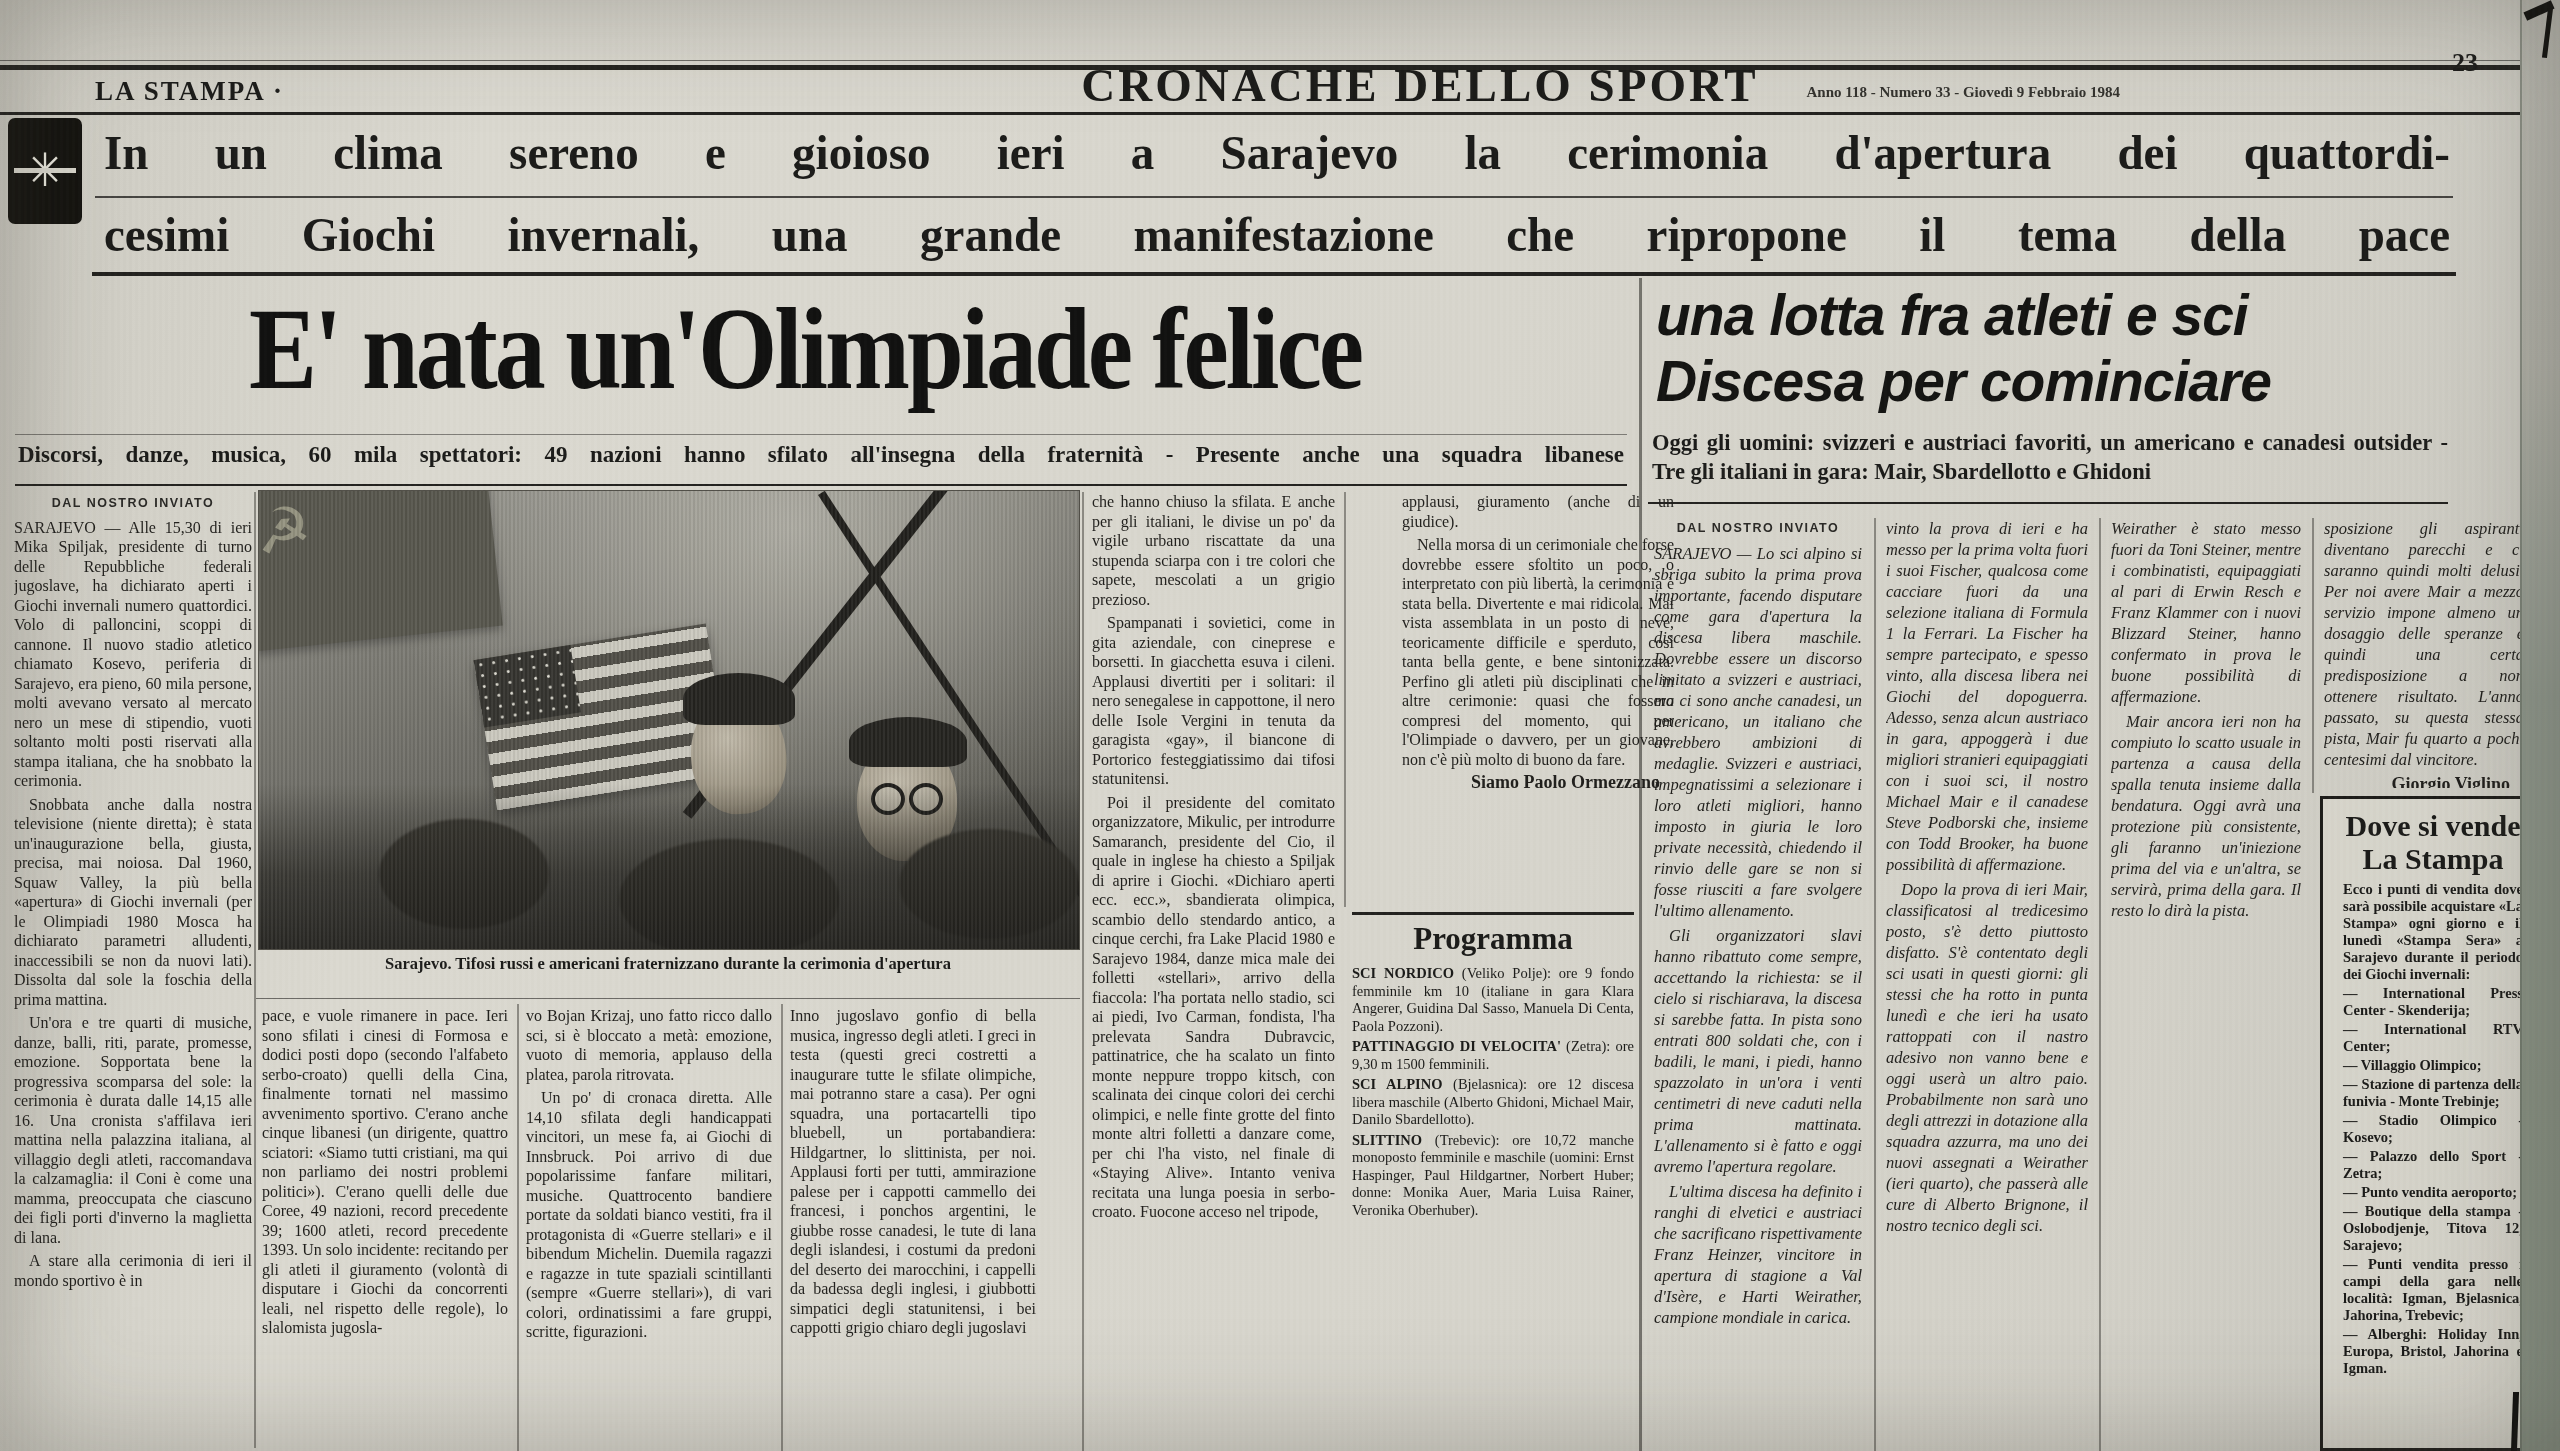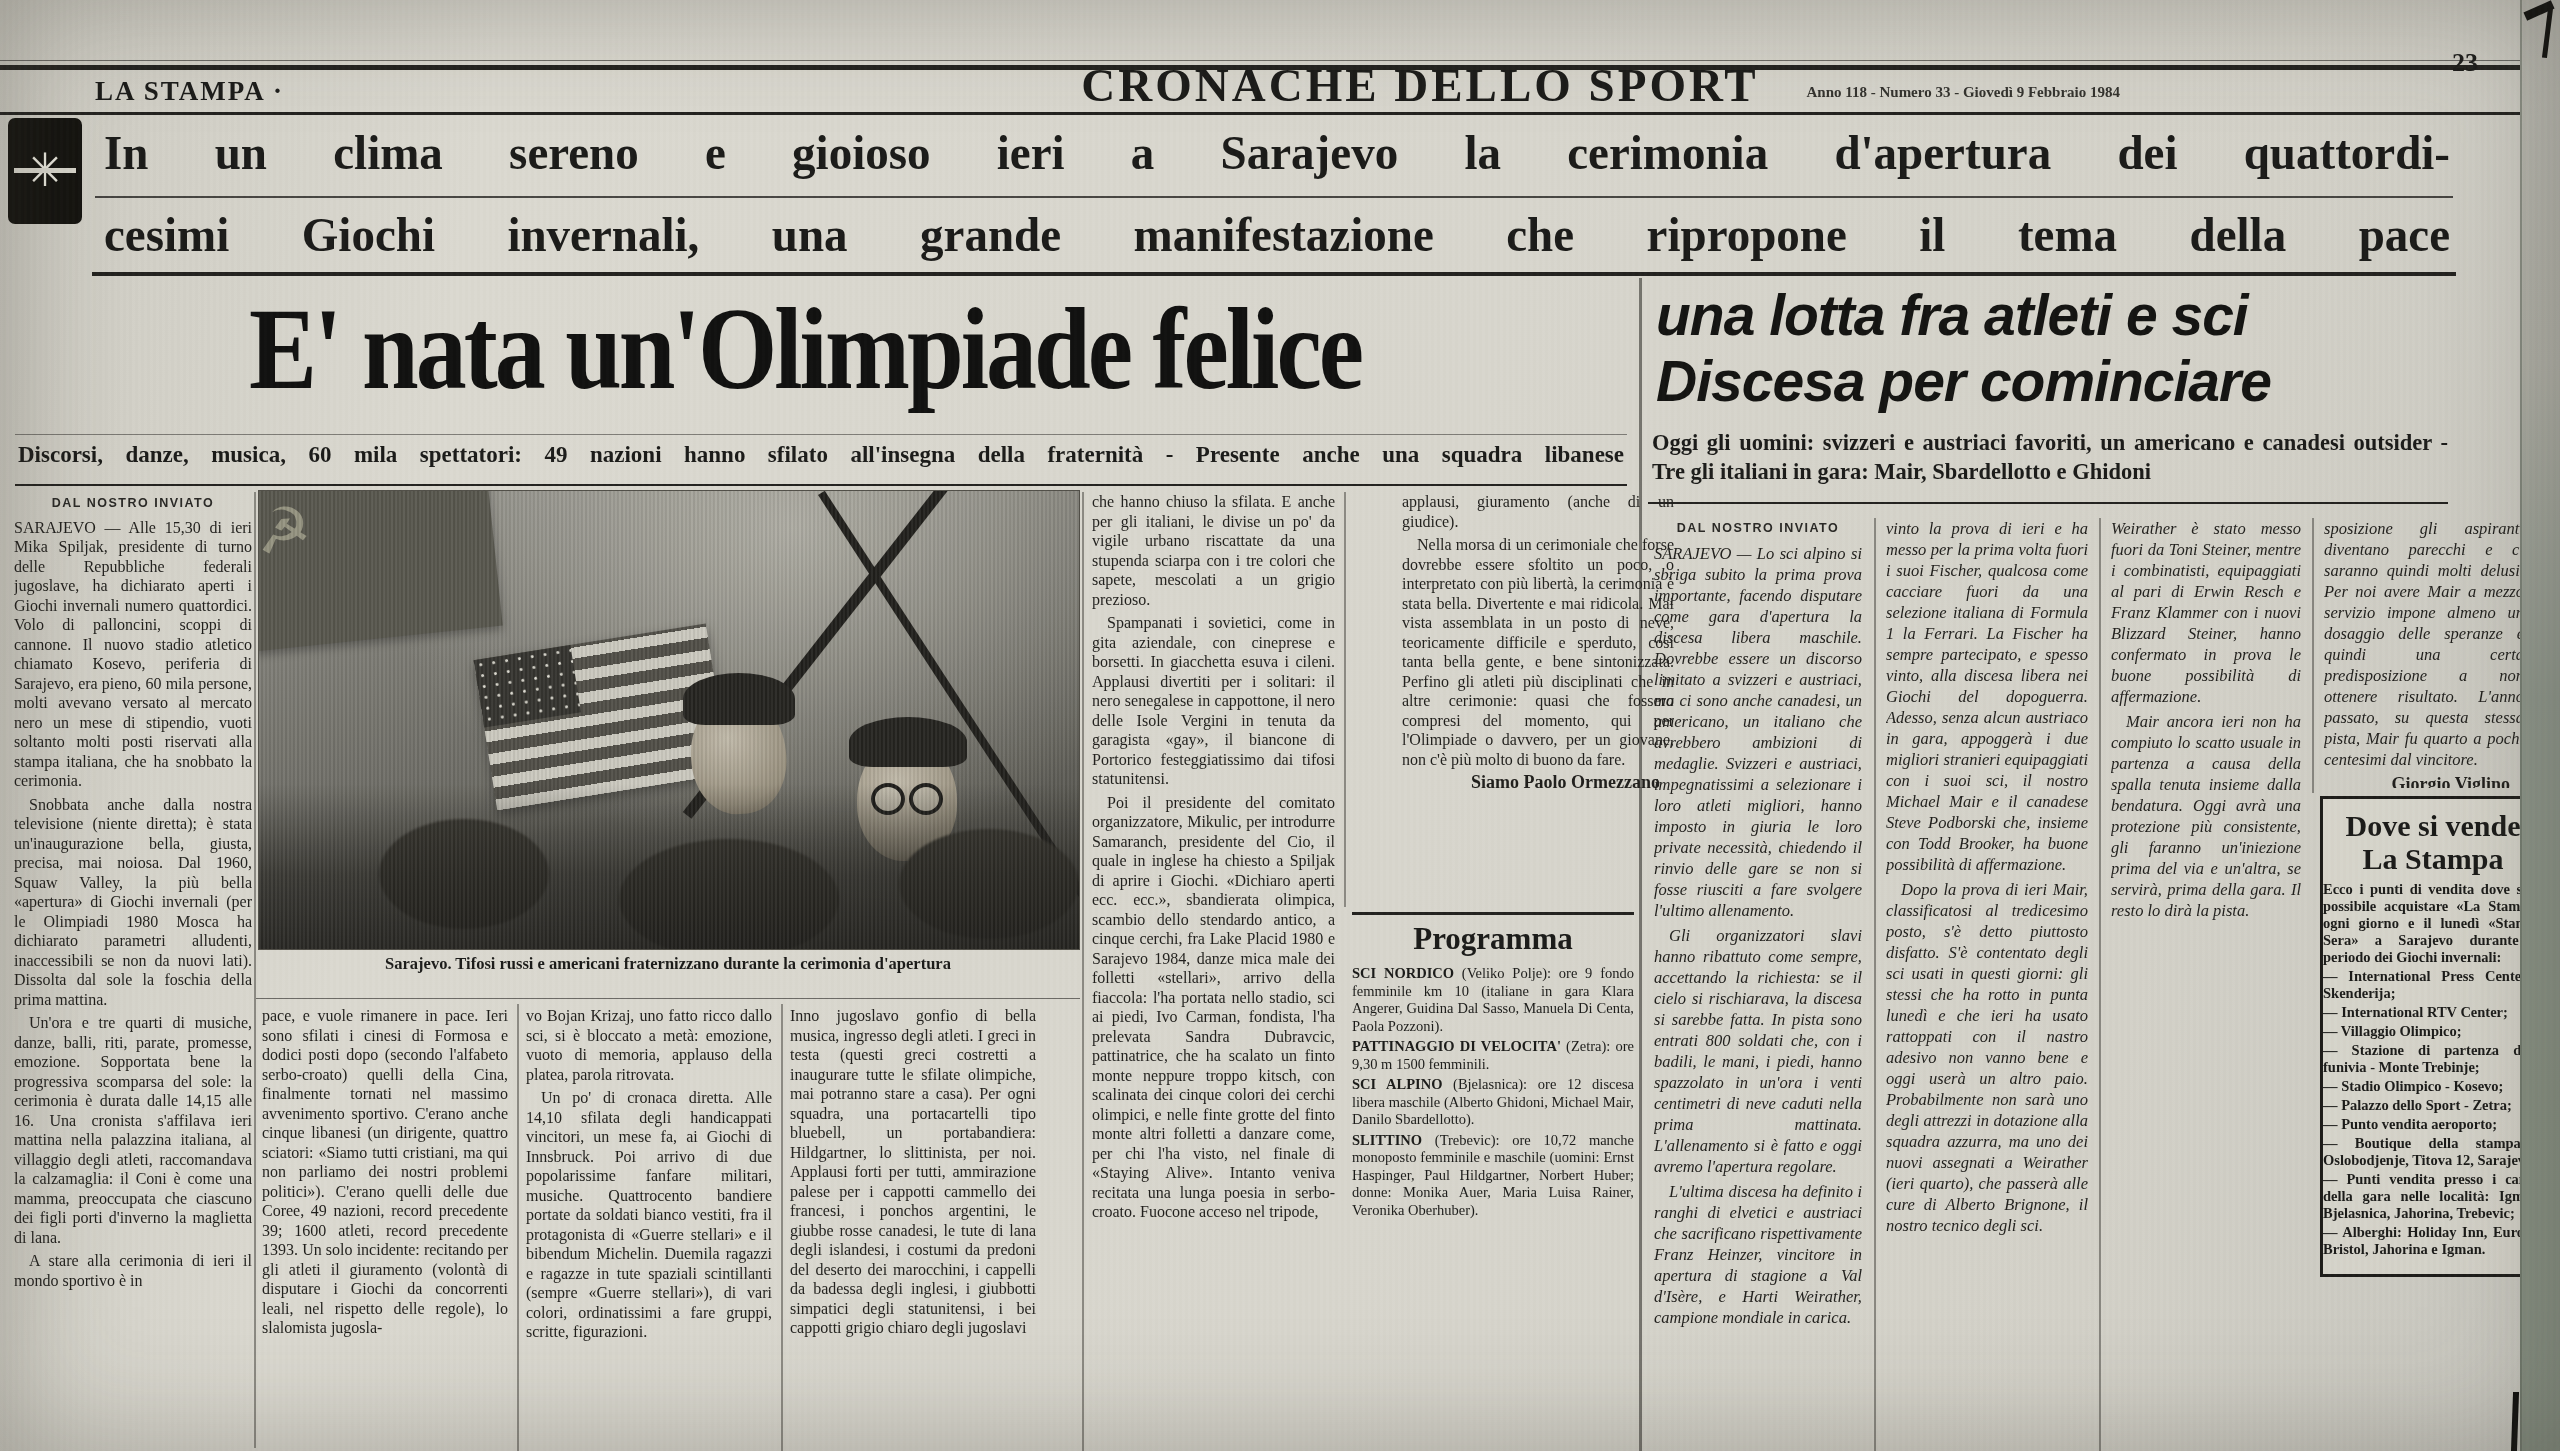--- a/index.html
+++ b/index.html
@@ -59,22 +59,22 @@
     background:linear-gradient(180deg,transparent,rgba(34,33,29,.65) 55%,rgba(26,25,22,.8));}
   .blob{position:absolute;background:#3a3831;border-radius:50%;filter:blur(1px);}
   .photo .grain2{position:absolute;inset:0;background:repeating-linear-gradient(90deg,rgba(255,255,255,.05) 0 2px,rgba(0,0,0,.05) 2px 4px);}
   .caption{position:absolute;left:258px;top:954px;width:820px;text-align:center;font-weight:bold;font-size:16.5px;}
   
   .prog{position:absolute;left:1352px;top:915px;width:282px;}
   .prog-title{font-weight:bold;font-size:31px;text-align:center;margin:6px 0 8px 0;}
   .prog p{margin:0 0 3px 0;font-size:14.5px;line-height:17.5px;text-align:justify;text-indent:0;}
   .prog .lead{font-weight:bold;}
   
-  .vendor{position:absolute;left:2320px;top:796px;width:226px;height:481px;border:3px solid #1d1c19;
-    padding:8px 0;box-sizing:border-box;background:rgba(228,226,216,.35);}
+  .vendor{position:absolute;left:2320px;top:796px;width:226px;height:655px;border:3px solid #1d1c19;
+    padding:8px 20px;box-sizing:border-box;background:rgba(228,226,216,.35);}
   .vendor h2{margin:2px 0 0 0;font-size:30px;line-height:33px;text-align:center;font-weight:bold;}
   .vendor p{margin:6px 0 0 0;font-size:14.5px;line-height:17px;font-weight:bold;text-align:justify;}
   .vendor p.item{margin:2px 0 0 0;}
   
   .scan-edge{position:absolute;right:0;top:0;width:38px;height:100%;
     background:linear-gradient(180deg,#bcbbb3 0%,#b0b0a7 25%,#8e968b 48%,#879082 75%,#848d80 100%);
     border-left:2px solid rgba(90,98,85,.5);}
   .mark{position:absolute;background:#0d0d0b;}
 </style>
 </head>

